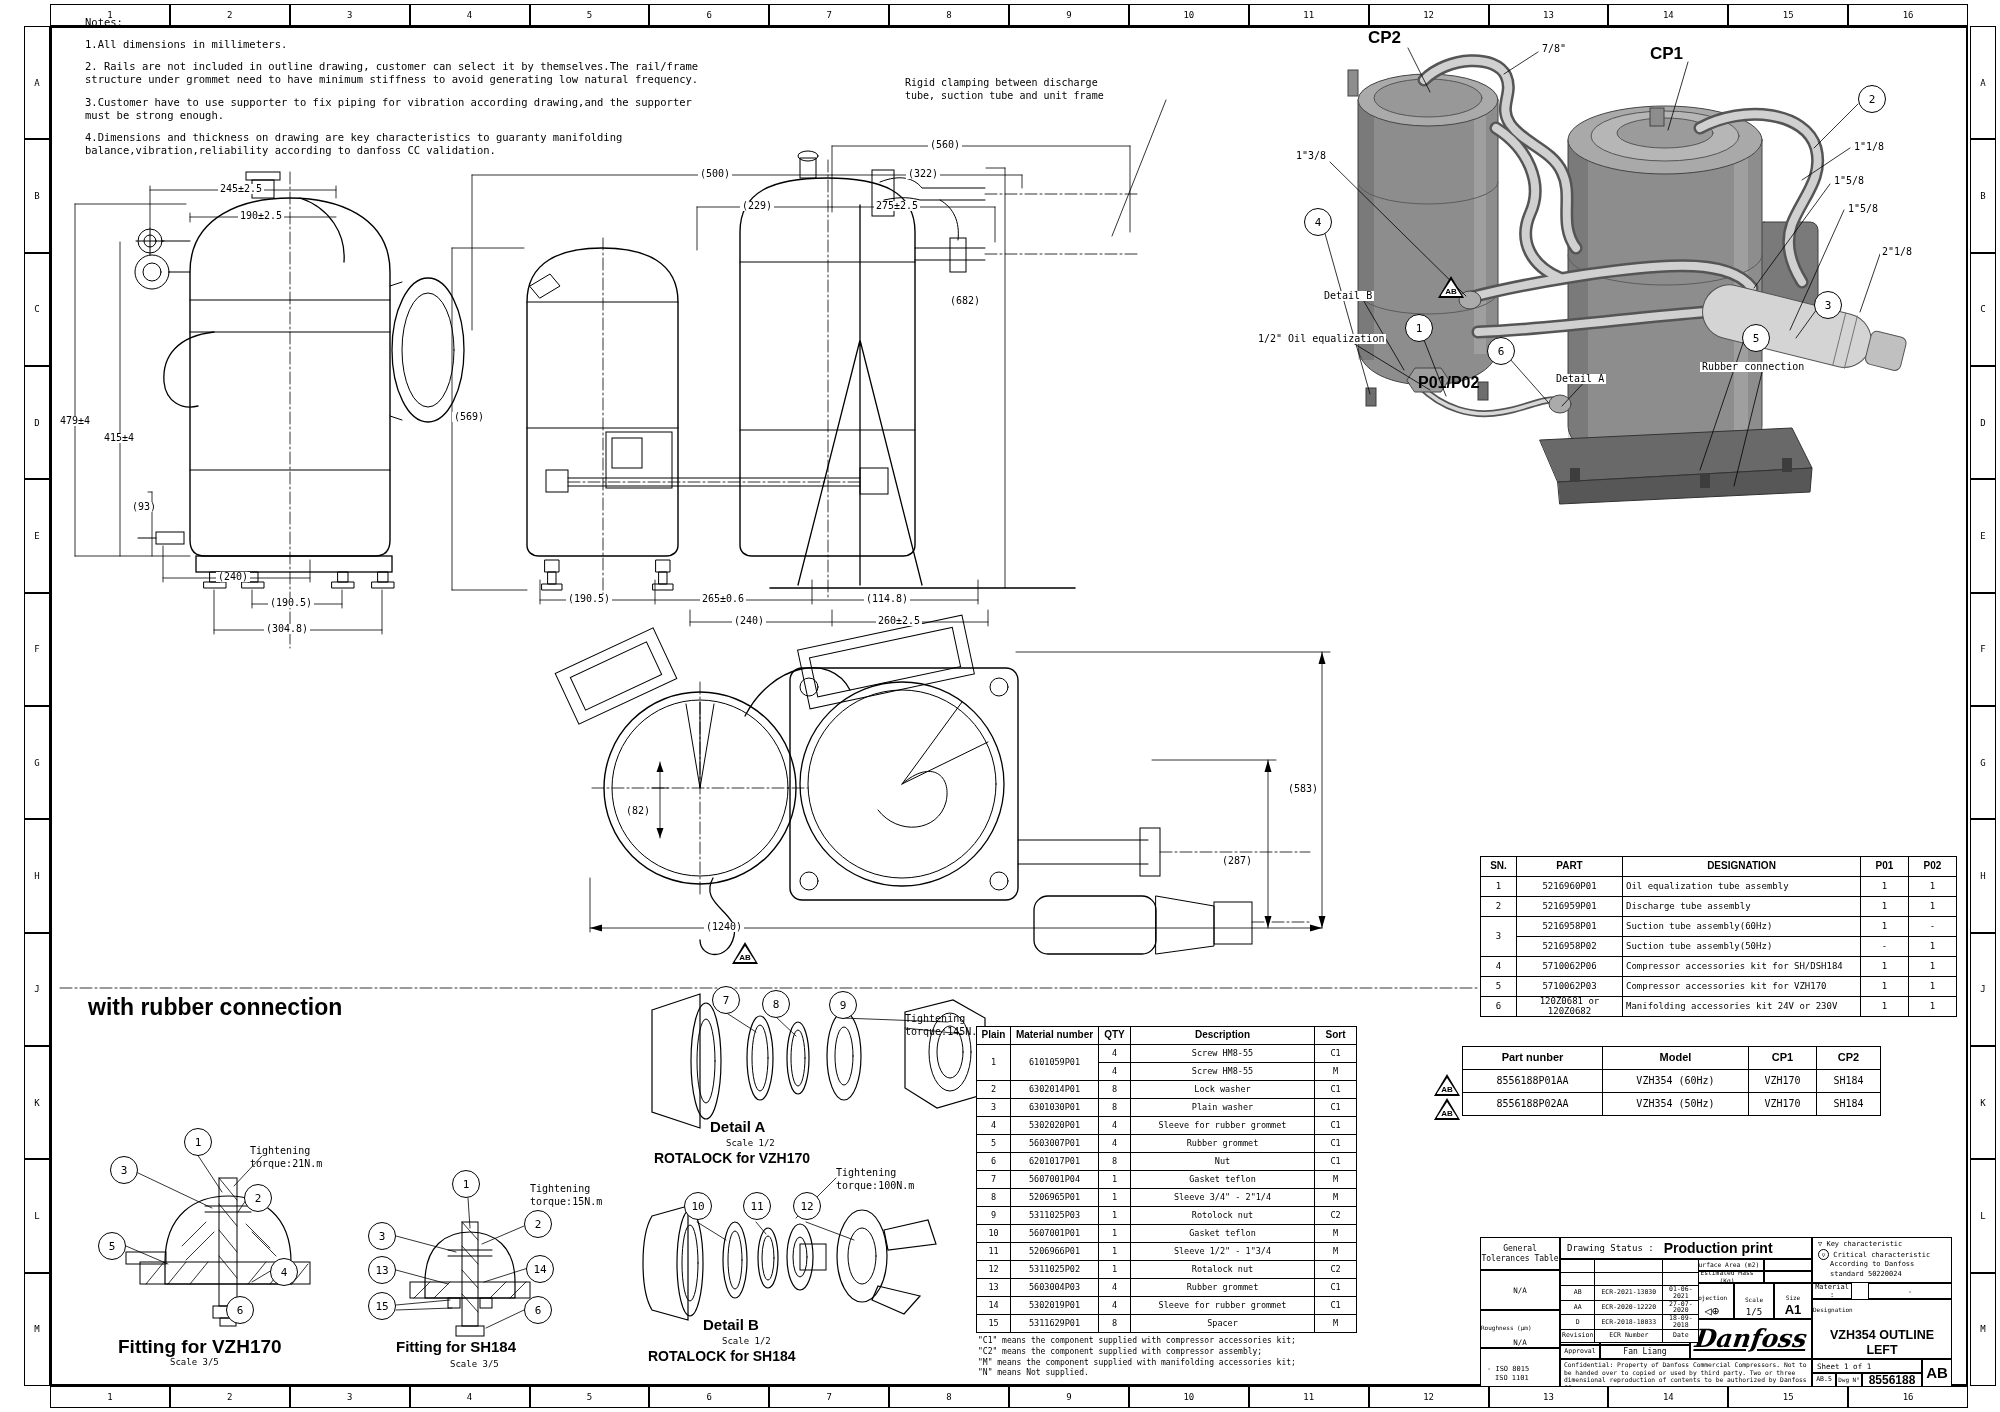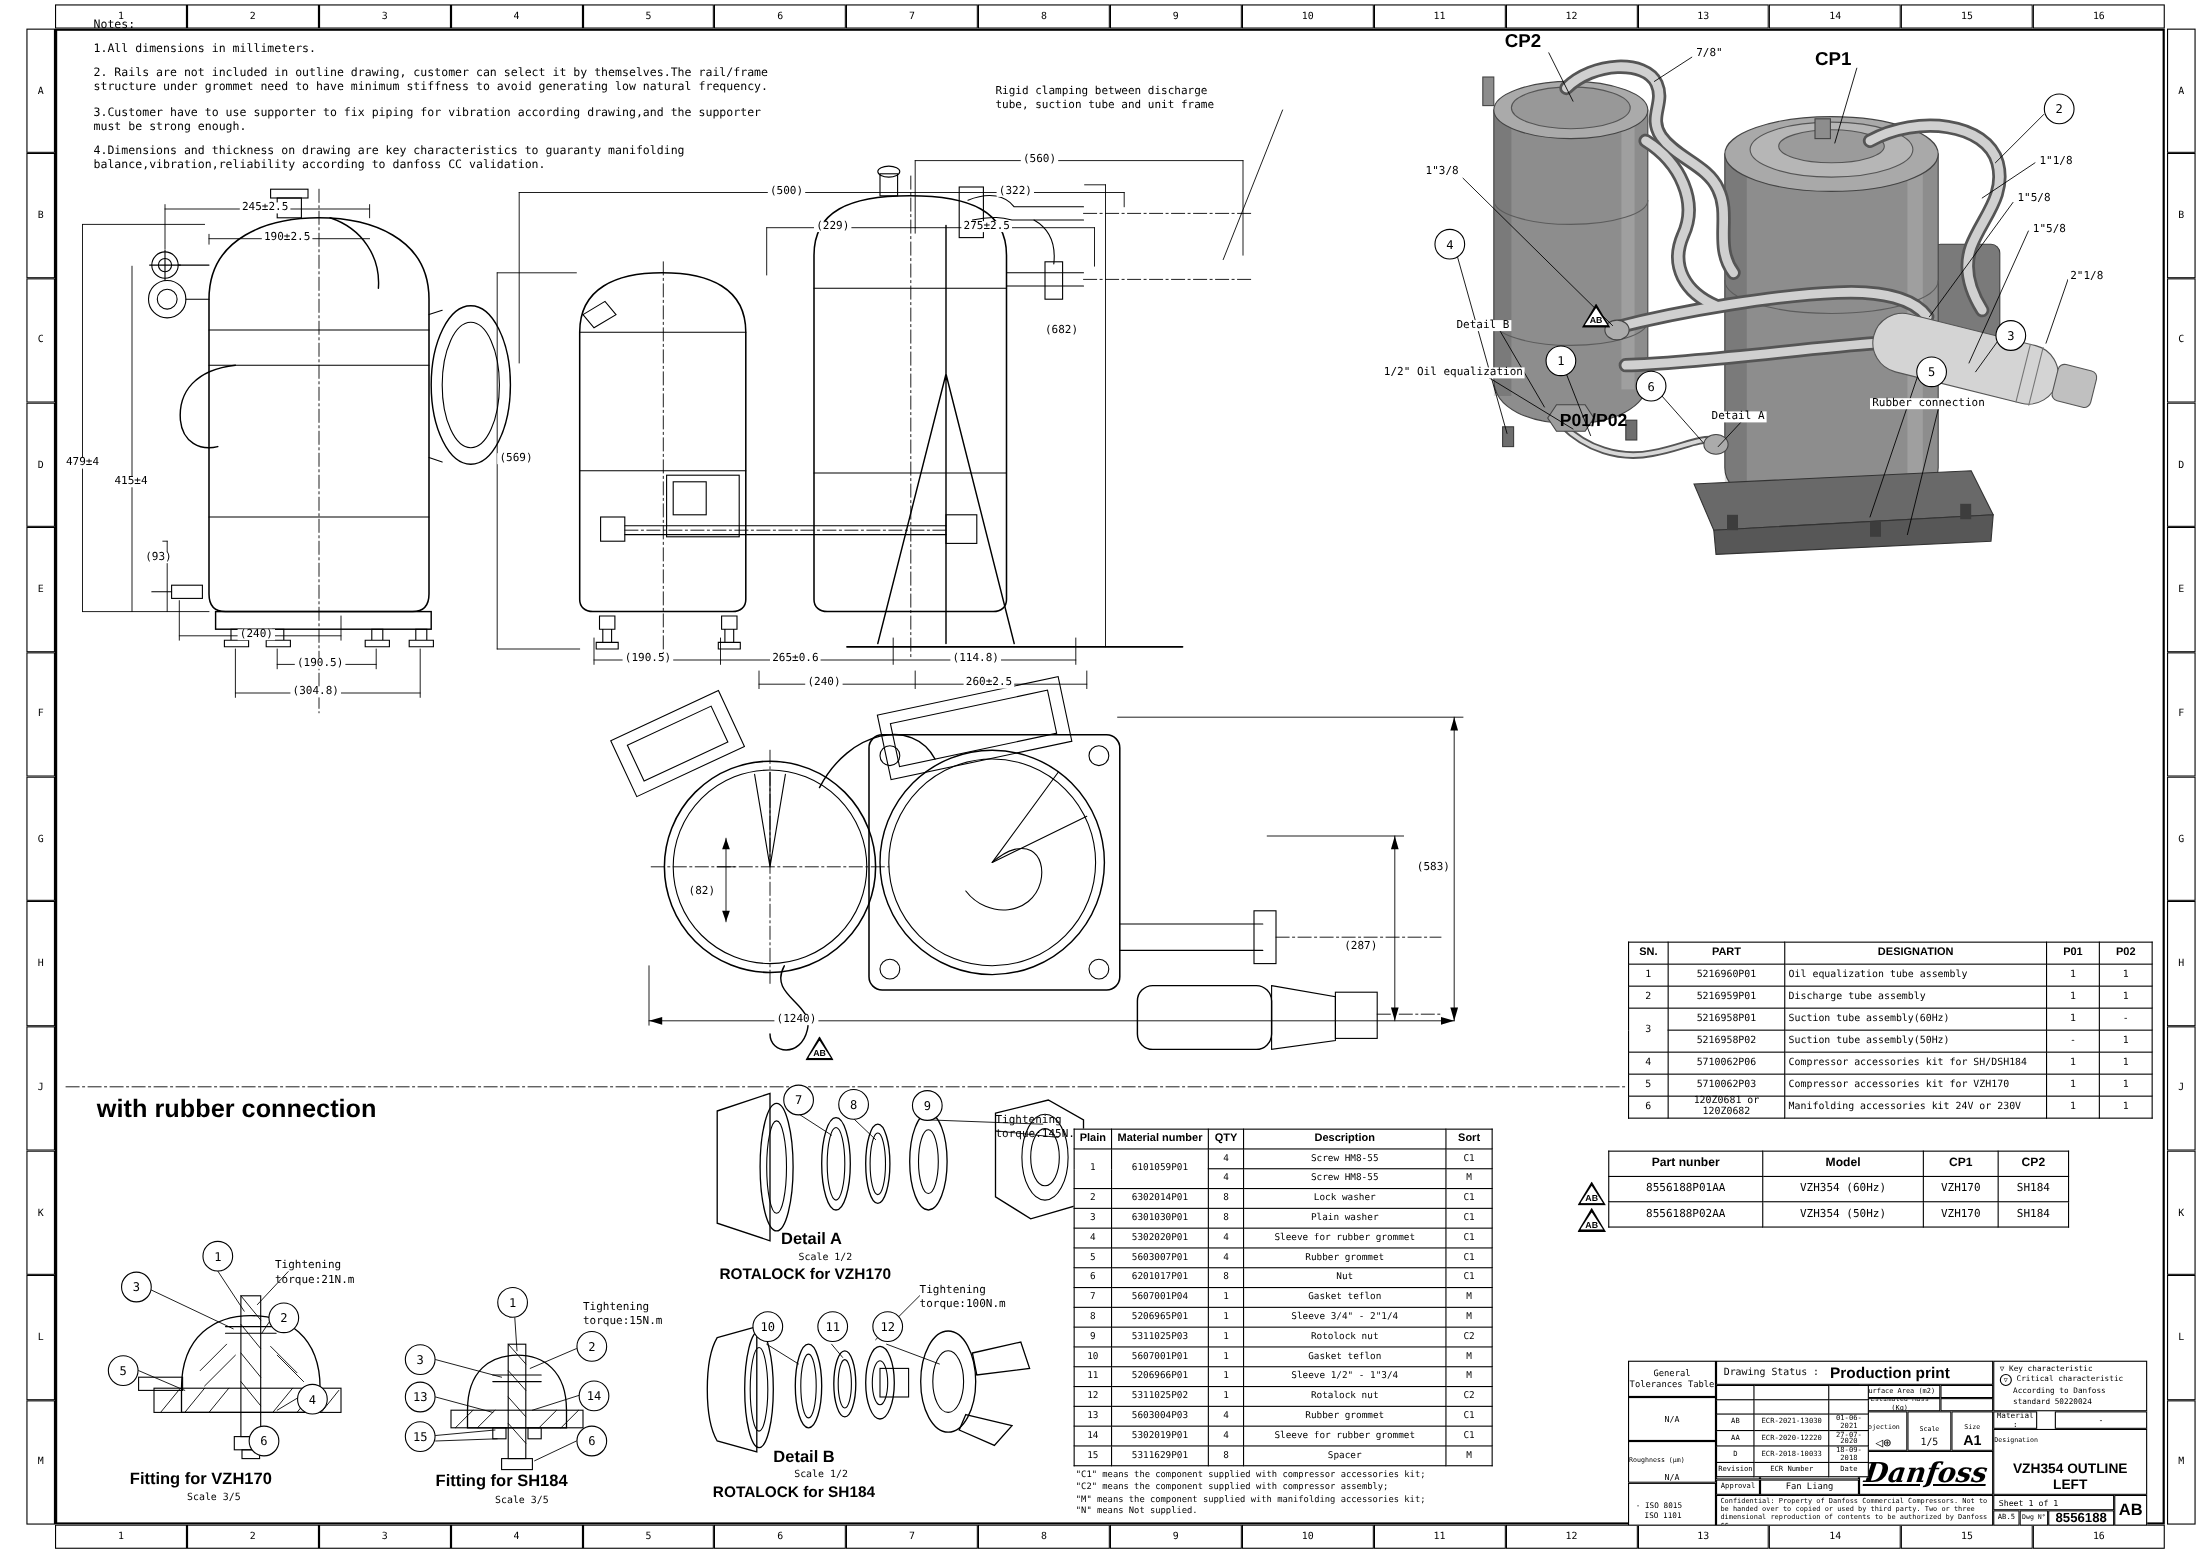--- a/index.html
+++ b/index.html
@@ -474,21 +474,21 @@
   </div>
 
   <div class="balloon" style="left:184px;top:1128px">1</div>
   <div class="balloon" style="left:110px;top:1156px">3</div>
   <div class="balloon" style="left:244px;top:1184px">2</div>
   <div class="balloon" style="left:98px;top:1232px">5</div>
   <div class="balloon" style="left:270px;top:1258px">4</div>
   <div class="balloon" style="left:226px;top:1296px">6</div>
   <span class="co" style="left:250px;top:1144px">Tightening
 torque:21N.m</span>
-  <span class="lblb" style="left:118px;top:1336px;font-size:15px">Fitting for VZH170</span>
+  <span class="lblb" style="left:118px;top:1336px;font-size:19px">Fitting for VZH170</span>
   <span class="dim" style="left:168px;top:1358px;font-size:9px">Scale 3/5</span>
 
   <div class="balloon" style="left:452px;top:1170px">1</div>
   <div class="balloon" style="left:524px;top:1210px">2</div>
   <div class="balloon" style="left:368px;top:1222px">3</div>
   <div class="balloon" style="left:368px;top:1256px">13</div>
   <div class="balloon" style="left:526px;top:1255px">14</div>
   <div class="balloon" style="left:368px;top:1292px">15</div>
   <div class="balloon" style="left:524px;top:1296px">6</div>
   <span class="co" style="left:530px;top:1182px">Tightening

